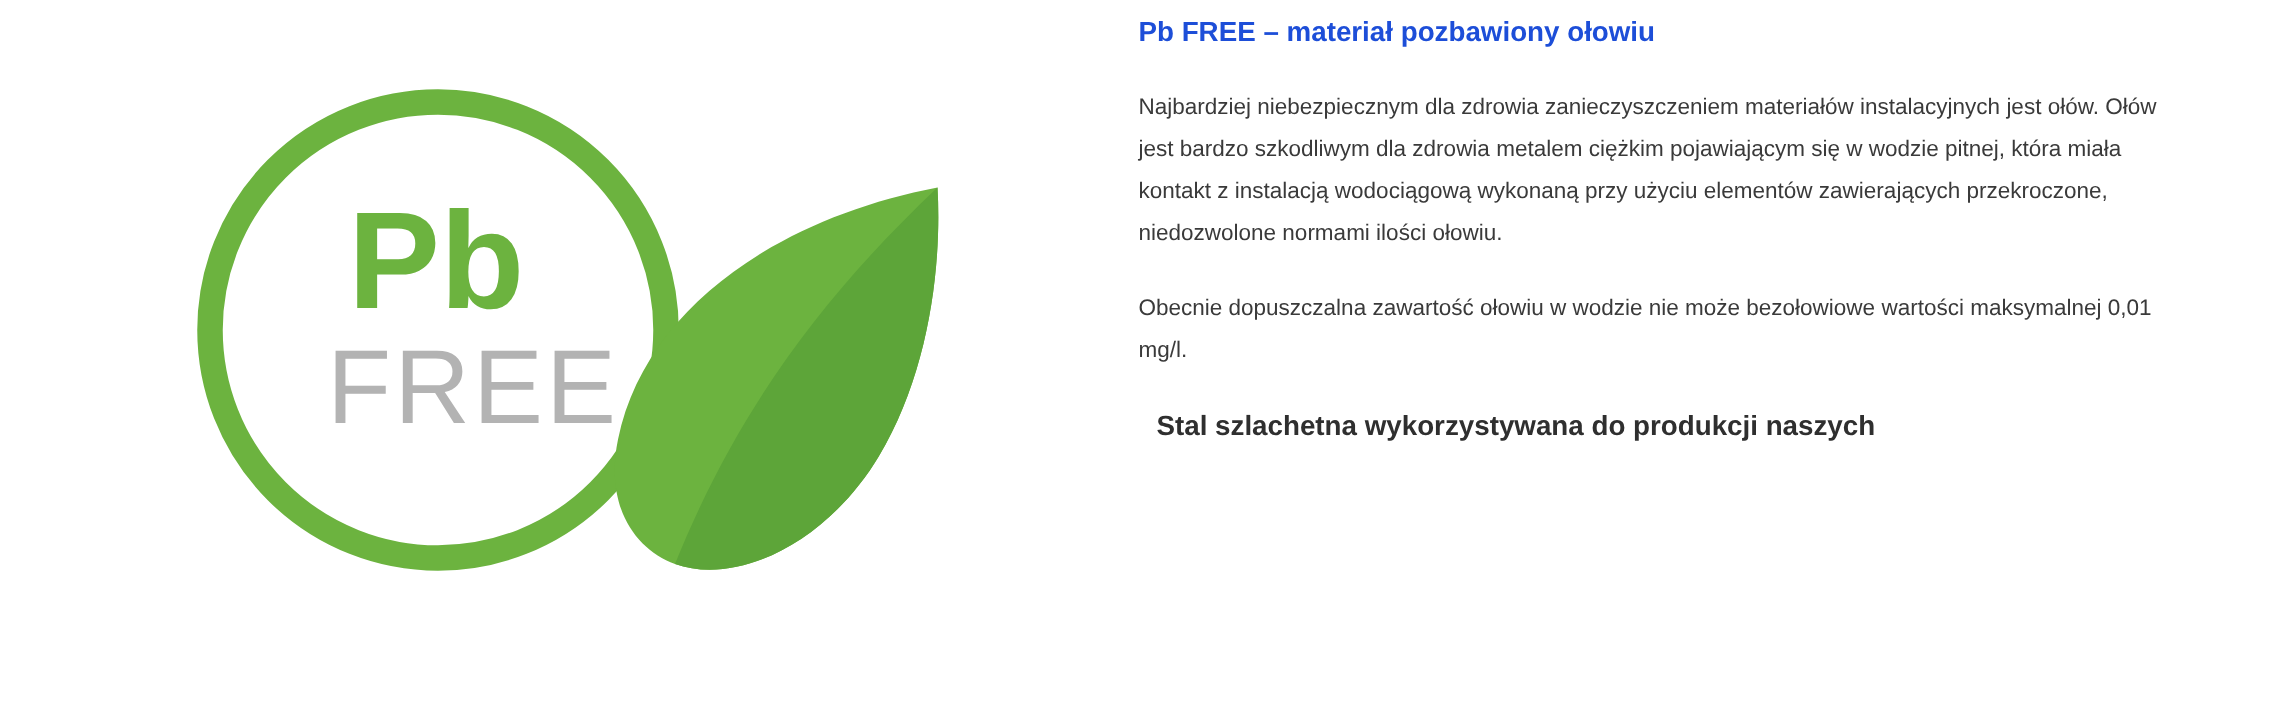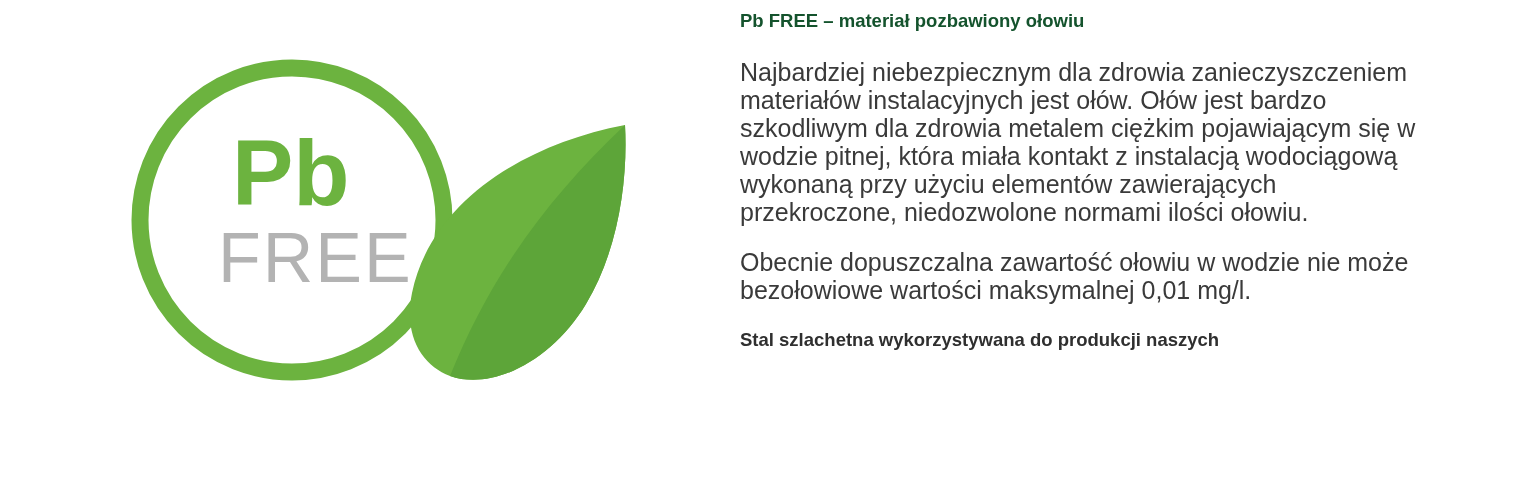--- a/index.html
+++ b/index.html
@@ -20,59 +20,60 @@
     height: 482px;
     display: flex;
     flex-direction: row;
     align-items: flex-start;
   }
   .logo-pane {
     width: 740px;
     height: 465px;
     position: relative;
     flex: 0 0 740px;
+    padding-left: 19px;
   }
   .logo-wrap {
     position: absolute;
     left: 120px;
     top: 10px;
     width: 540px;
     height: 420px;
   }
   .logo-wrap svg {
     display: block;
     width: 540px;
     height: 420px;
   }
   .text-pane {
     flex: 1 1 auto;
     padding-top: 8px;
     padding-right: 60px;
     width: 700px;
   }
   .para {
-    font-size: 25px;
+    font-size: 15px;
     line-height: 28px;
     color: #3a3a3a;
     margin: 0 0 22px 0;
     max-width: 690px;
   }
   .heading {
     font-size: 18.5px;
     font-weight: bold;
-    color: #14532d;
+    color: #1d4ed8;
     margin: 0 0 24px 0;
     line-height: 26px;
   }
   .closing {
     font-size: 18.5px;
     font-weight: bold;
     color: #2f2f2f;
     line-height: 28px;
-    margin: 0;
+    margin: 12px;
     max-width: 700px;
   }
 </style>
 </head>
 <body>
 
 <div class="page">
 
   <div class="logo-pane">
     <div class="logo-wrap">

